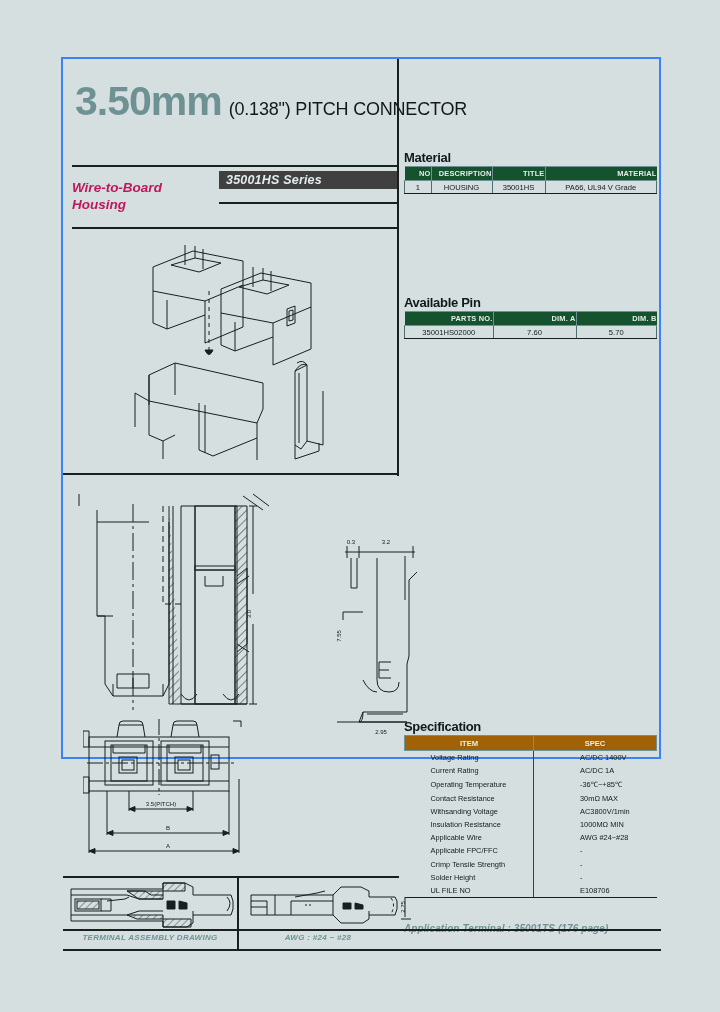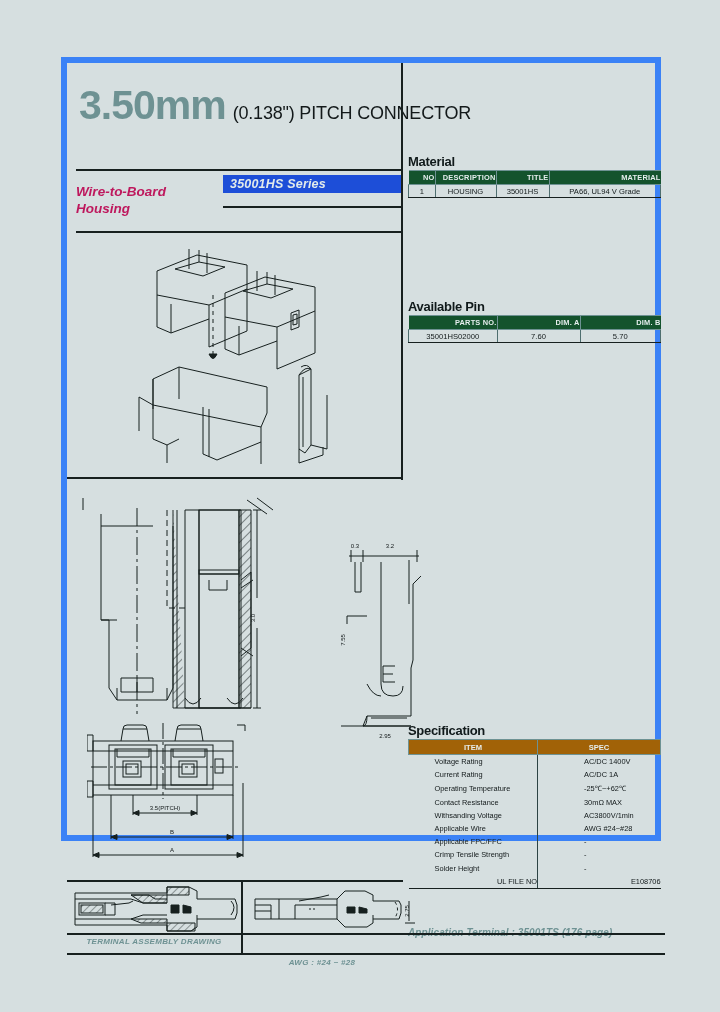--- a/index.html
+++ b/index.html
@@ -6,22 +6,22 @@
   body{
     width:720px;height:1012px;
     background:#d6dfe0;
     font-family:"Liberation Sans", sans-serif;
     overflow:hidden;
     position:relative;
   }
   #sheet{
     position:absolute;
     left:61px;top:57px;
-    width:600px;height:784px;
-    border:6px solid #3b82f6;
+    width:600px;height:702px;
+    border:2px solid #3b82f6;
     box-sizing:border-box;
     background:#d6dfe0;
     padding-left:36px;
   }
   
   .title-row{
     position:absolute;left:12px;top:22px;
     display:flex;align-items:baseline;
   }
   .title-main{
@@ -30,21 +30,21 @@
   }
   .title-sub{
     font-size:18px;font-weight:normal;color:#13191a;
     margin-left:7px;letter-spacing:-0.2px;
   }
   
   .rule{position:absolute;background:#17201f;height:2px;}
   .series-badge{
     position:absolute;left:156px;top:112px;
     width:178px;height:18px;
-    background:#1d4ed8;
+    background:#404040;
     color:#e2eaea;font-style:italic;font-weight:bold;
     font-size:12.5px;line-height:18px;
     padding-left:7px;box-sizing:border-box;
     letter-spacing:0.2px;
   }
   .wtb{
     position:absolute;left:9px;top:120px;
     color:#be185d;font-style:italic;font-weight:bold;
     font-size:13.5px;line-height:17px;
   }
@@ -82,21 +82,21 @@
     background:#a16207;color:#e6eeee;
     font-weight:bold;font-size:7.6px;
     padding:2.5px 0;text-align:center;
     border:1px solid #6e9293;
   }
   table.spec td{
     padding:2.1px 0;border-left:1.4px solid #2d4344;border-right:1.4px solid #2d4344;
   }
   table.spec td.it{padding-left:26px;}
   table.spec td.sp{padding-left:46px;}
-  table.spec tr.last td{border-bottom:1.5px solid #17201f;text-align:right;}
+  table.spec tr.last td{border-bottom:1.5px solid #17201f;}
   table.spec td.noL{border-left:none;}
   table.spec td.noR{border-right:none;}
 
   .apptext{
     position:absolute;
     color:#6e9293;font-style:italic;font-weight:bold;
     font-size:10px;letter-spacing:0.1px;
   }
   
   .pane-line{position:absolute;background:#17201f;}
@@ -177,29 +177,33 @@
         <tr>
           <td class="it noL">Voltage Rating</td>
           <td class="sp noR">AC/DC 1400V</td>
         </tr>
         <tr>
           <td class="it noL">Current Rating</td>
           <td class="sp noR">AC/DC 1A</td>
         </tr>
         <tr>
           <td class="it noL">Operating Temperature</td>
-          <td class="sp noR">-25℃~+62℃</td>
+          <td class="sp noR">-36℃~+85℃</td>
         </tr>
         <tr>
           <td class="it noL">Contact Resistance</td>
           <td class="sp noR">30mΩ MAX</td>
         </tr>
         <tr>
           <td class="it noL">Withsanding Voltage</td>
           <td class="sp noR">AC3800V/1min</td>
+        </tr>
+        <tr>
+          <td class="it noL">Insulation Resistance</td>
+          <td class="sp noR">1000MΩ MIN</td>
         </tr>
         <tr>
           <td class="it noL">Applicable Wire</td>
           <td class="sp noR">AWG #24~#28</td>
         </tr>
         <tr>
           <td class="it noL">Applicable FPC/FFC</td>
           <td class="sp noR">-</td>
         </tr>
         <tr>
@@ -429,15 +433,15 @@
       <path d="M146 21 q5 7 0 16" stroke-dasharray="3 3"></path>
       <path d="M50 20 L72 16 L80 14"></path>
       <path d="M60 28 L66 28" stroke-dasharray="2 2"></path>
       <path d="M160 20 L160 40"></path>
       <path d="M156 42 L166 42"></path>
     </g>
     <text class="dimtxt" x="160" y="30" transform="rotate(-90 160 30)" text-anchor="middle">2.75</text>
   </svg>
 
   <div class="dwg-cap" style="left:0px;top:874px;width:174px;">TERMINAL ASSEMBLY DRAWING</div>
-  <div class="dwg-cap" style="left:176px;top:895px;width:158px;text-align:center;">AWG : #24 ~ #28</div>
+  <div class="dwg-cap" style="left:176px;top:874px;width:158px;text-align:center;">AWG : #24 ~ #28</div>
 
 </div>
 
 </body></html>

